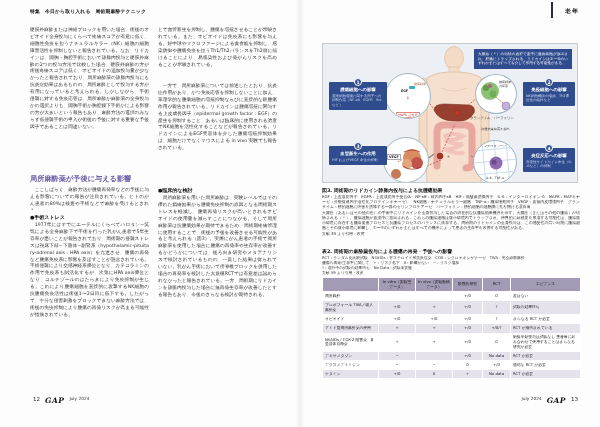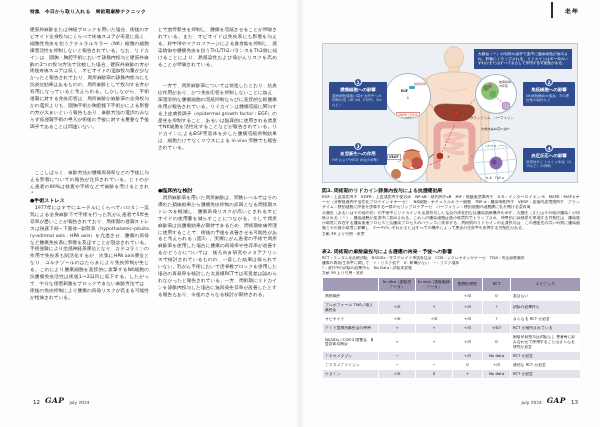--- a/index.html
+++ b/index.html
@@ -13,21 +13,21 @@
     background:linear-gradient(90deg,rgba(0,0,0,0) 0%,rgba(0,0,0,.06) 50%,rgba(0,0,0,0) 100%); }
 
   
   .lp-header { position:absolute; left:30px; top:8px; font-size:4.8px; font-weight:bold; color:#111; letter-spacing:.2px; }
   .col { position:absolute; top:27px; width:119px; height:366px; overflow:hidden; }
   #col1 { left:30px; } #col2 { left:158px; }
   .body-text { font-size:4.7px; line-height:6.9px; text-align:justify; word-break:break-all; color:#333; }
   .p-block { overflow:hidden; }
   .sec-head { font-size:7.2px; font-weight:bold; color:#6b5ba6; margin:4px 0 4px; line-height:9px; }
   .sub-head { font-size:5px; font-weight:bold; color:#111; margin:4px 0 2px; line-height:6px; }
-  .footer { position:absolute; top:396px; display:flex; align-items:flex-end; gap:5px; }
+  .footer { position:absolute; top:396px; display:flex; align-items:flex-start; gap:5px; }
   #lp-footer { left:33px; } #rp-footer { right:22px; }
   .pagenum { font-size:5.5px; color:#222; }
   .logo { font-size:7.5px; font-weight:900; font-style:italic; letter-spacing:.5px; color:#111; font-family:"DejaVu Serif","Liberation Serif",serif; }
   .footdate { font-size:4.3px; color:#333; }
 
   
   .corner-bar { position:absolute; left:551px; top:2px; width:2px; height:16px; background:#2c2c3c; }
   .corner-label { position:absolute; left:565px; top:7px; font-size:6px; font-weight:bold; color:#222; letter-spacing:1px; }
 
   
@@ -87,20 +87,21 @@
 </head>
 <body>
 
 <div id="spread">
   <div id="gutter"></div>
 
   <div class="lp-header">特集　今日から取り入れる　周術期麻酔テクニック</div>
 
   <div class="col" id="col1">
     <div class="body-text p-block" style="height:143px;">硬膜外麻酔または神経ブロックを用いた場合、術後のオピオイド全身投与にくらべて疼痛スコアが有意に低く、細胞性免疫を担うナチュラルキラー（NK）細胞の細胞障害活性を抑制しないと報告されている。なお、リドカインは、開胸・胸腔手術において静脈内投与と硬膜外麻酔の2つの投与方法で比較した場合、硬膜外麻酔の方が術後疼痛スコアは低く、オピオイドの追加投与量が少なかったと報告されており、局所麻酔薬の静脈内投与にも抗炎症効果はあるものの、局所麻酔として投与する方が有用になっていると考えられる。しかしながら、手術侵襲に対する免疫応答は、局所麻酔か麻酔薬の全身投与かの選択よりも、開胸手術か胸腔鏡下手術かによる影響の方が大きいという報告もあり、麻酔方法の選択のみならず低侵襲手術の導入が術後の予後に対する重要な予後因子であることは間違いない。</div>
+    <div class="sec-head">局所麻酔薬が予後に与える影響</div>
     <div class="body-text p-block" style="height:23px;text-indent:1em;">ここしばらく、麻酔方法が腫瘍再発率などの予後に与える影響についての報告が注目されている。ヒトのがん患者の80%は検査や手術などで麻酔を受けるとされる。</div>
     <div class="sub-head">●手術ストレス</div>
     <div class="body-text p-block" style="height:172px;text-indent:1em;">1977年にはすでにエーテルにくらべてハロタン−笑気による全身麻酔下で手術を行った乳がん患者で5年生存率が悪いことが報告されており、周術期の侵襲ストレスは視床下部−下垂体−副腎系（hypothalamic-pituitary-adrenal axis：HPA axis）を亢進させ、腫瘍の再発など腫瘍免疫系に影響を及ぼすことが懸念されている。手術侵襲により交感神経系優位となり、カテコラミンの作用で免疫系も賦活化するが、次第にHPA axis優位となり、コルチゾールのはたらきにより免疫抑制が生じる。これにより腫瘍細胞を直接的に攻撃するNK細胞の抗腫瘍免疫活性は術後1〜2日目に低下する。したがって、十分な侵害刺激をブロックできない麻酔方法では、術後の免疫抑制により腫瘍の再発リスクが高まる可能性が指摘されている。</div>
   </div>
 
   <div class="col" id="col2">
     <div class="body-text p-block" style="height:56px;">とで血管新生を抑制し、腫瘍を増殖させることが示唆されている。また、オピオイドは免疫系にも影響を与える。好中球やマクロファージによる貪食能を抑制し、感染防御や腫瘍免疫を担うTh1/Th2バランスをTh2側に傾けることにより、易感染性および発がんリスクを高めることが示唆されている。</div>
     <div class="body-text p-block" style="height:100px;text-indent:1em;">一方で、局所麻酔薬については前述したとおり、抗炎症作用があり、かつ免疫応答を抑制しないことに加え、薬理学的な腫瘍細胞の増殖抑制ならびに直接的な殺腫瘍作用が報告されている。リドカインは腫瘍増殖に関与する上皮成長因子（epidermal growth factor：EGF）の産生を抑制すること、あるいは臨床的に使用される濃度でNK細胞を活性化することなどが報告されている。リドカインによるEGF受容体を介した腫瘍増殖抑制効果は、細胞だけでなくマウスによる in vivo 実験でも報告されている。</div>
     <div class="sub-head">●臨床的な検討</div>
     <div class="body-text p-block" style="height:195px;text-indent:1em;">局所麻酔薬を用いた局所麻酔は、実験レベルではその優れた鎮痛効果から腫瘍免疫抑制の原因となる周術期ストレスを軽減し、腫瘍再発リスクが高いとされるオピオイドの使用量を減らすことにつながる。そして局所麻酔薬は抗腫瘍効果が期待できるため、周術期疼痛管理に使用することで、術後の予後を改善させる可能性があると考えられる（図3）。実際にがん患者の手術で局所麻酔薬を使用した場合に腫瘍の再発率や生存率が改善するかどうかについては、後ろ向き研究やメタアナリシスで検討されているものの、一貫した結果は得られていない。乳がん手術において傍脊椎ブロックを併用した場合の再発率を検討した大規模RCTでは有意差は認められなかったと報告されている。一方、周術期にリドカインを静脈内投与した場合に無再発生存率が改善したとする報告もあり、今後のさらなる検討が期待される。</div>

